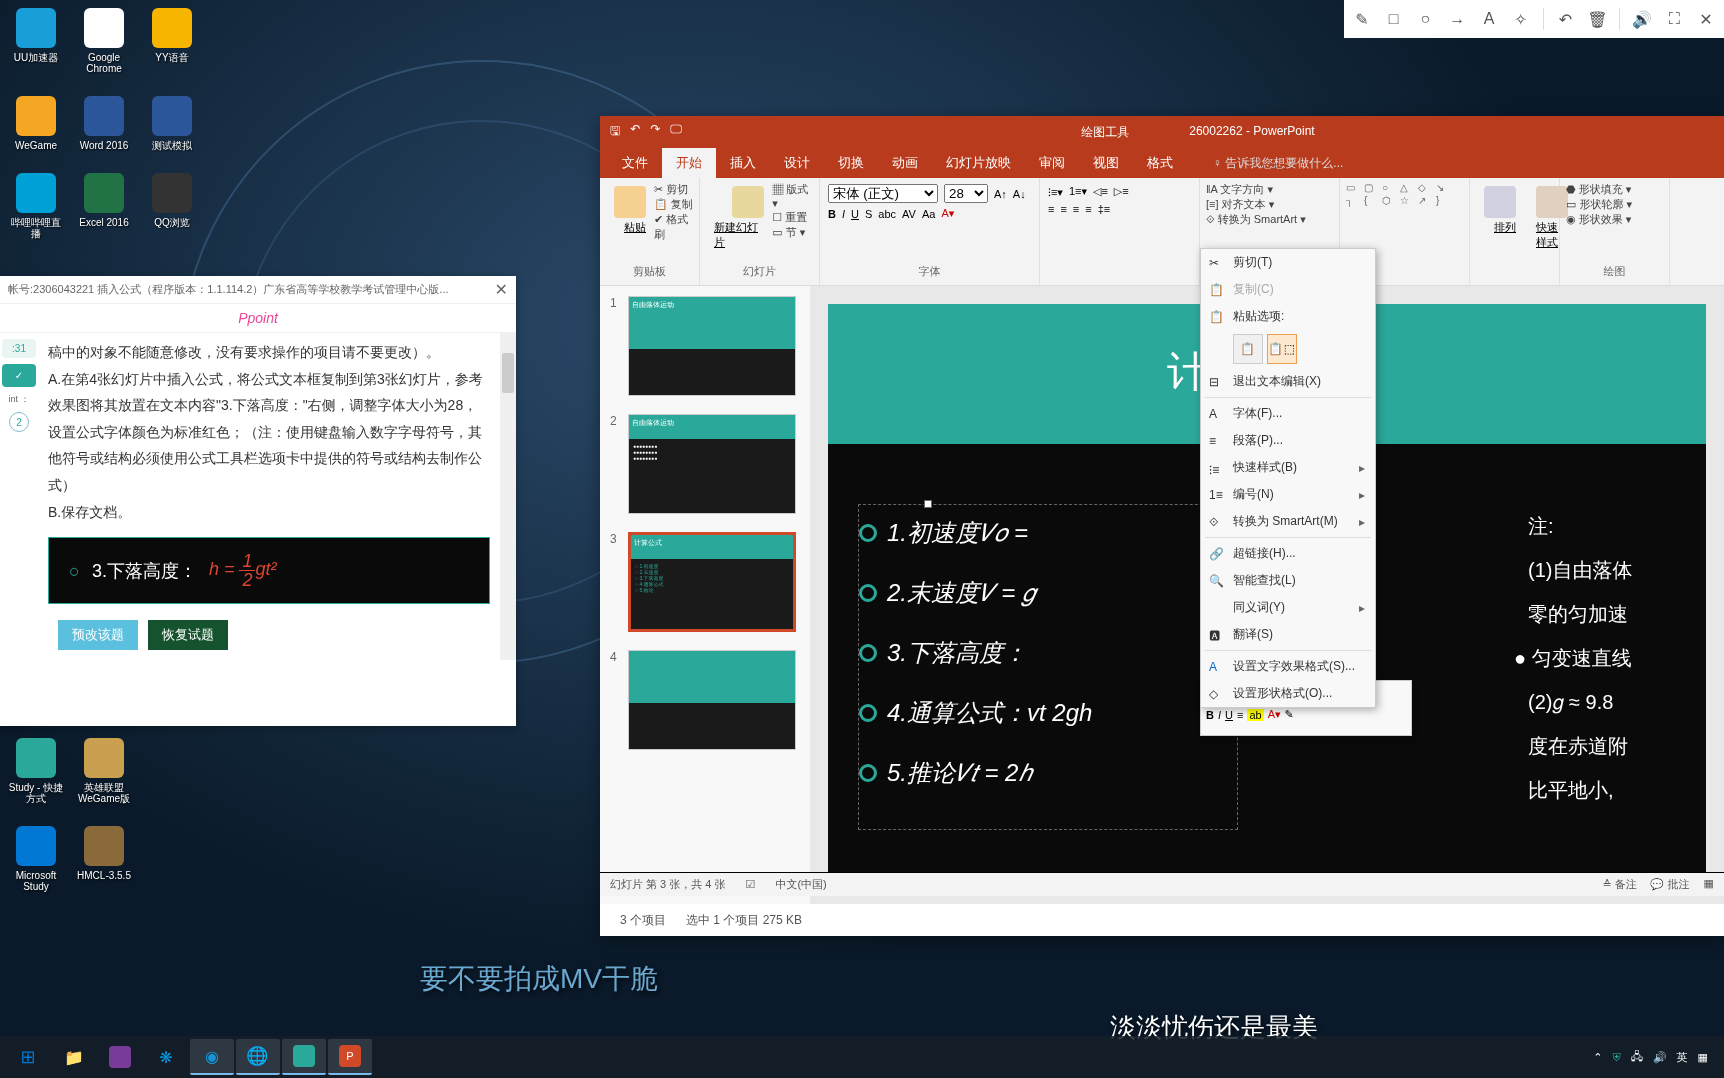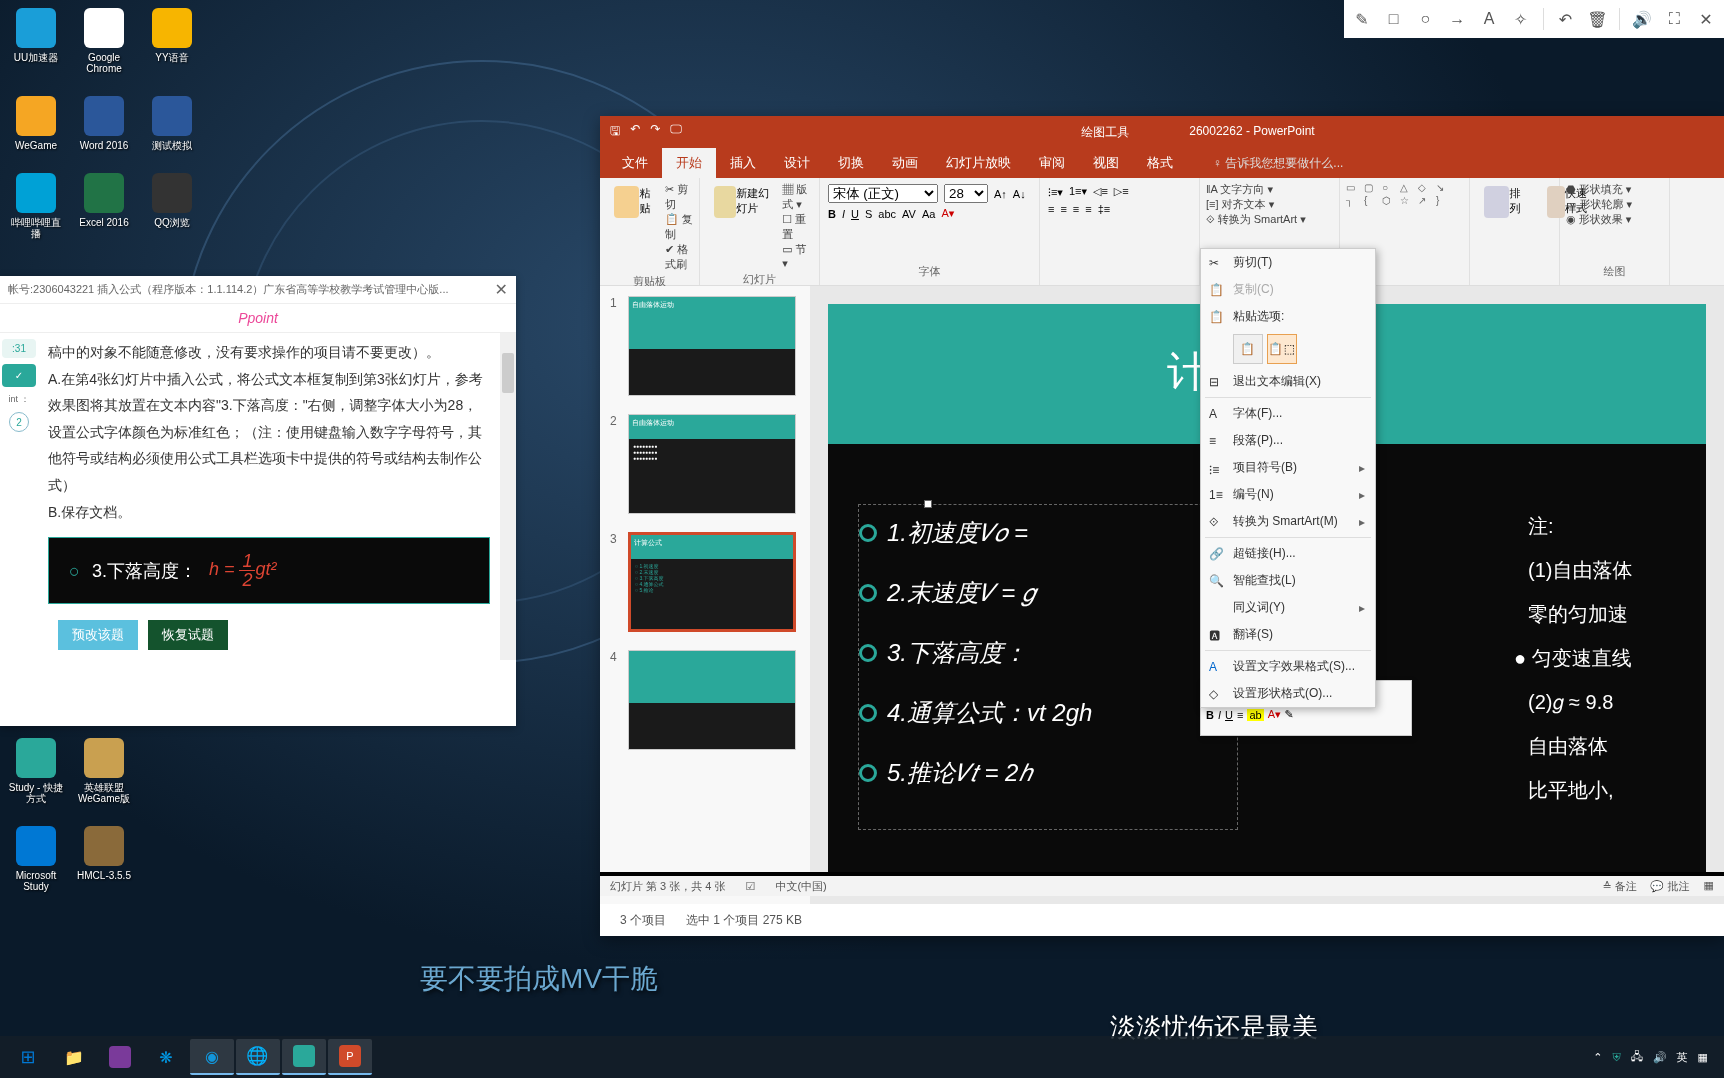--- a/index.html
+++ b/index.html
@@ -49,21 +49,21 @@
 .pp-titlebar { height: 32px; background: #b83b1d; color: white; display: flex; align-items: center; padding: 0 10px; font-size: 12px; }
 .pp-titlebar .qa { display: flex; gap: 10px; }
 .pp-titlebar .title-center { margin: 0 auto; display: flex; gap: 60px; }
 .pp-tabs { height: 30px; background: #b83b1d; display: flex; align-items: flex-end; padding-left: 8px; font-size: 13px; }
 .pp-tab { padding: 6px 14px; color: white; cursor: pointer; }
 .pp-tab.active { background: #f3f3f3; color: #b83b1d; }
 .pp-tell { color: #ddd; margin-left: 20px; padding: 6px; font-size: 12px; }
 .pp-ribbon { height: 108px; background: #f3f3f3; border-bottom: 1px solid #ddd; display: flex; font-size: 11px; }
 .ribbon-group { border-right: 1px solid #e0e0e0; padding: 4px 6px; display: flex; flex-direction: column; }
 .ribbon-group .group-label { text-align: center; color: #666; margin-top: auto; padding: 2px; }
-.ribbon-btn-lg { display: flex; flex-direction: row; align-items: flex-start; padding: 4px 8px; cursor: pointer; }
+.ribbon-btn-lg { display: flex; flex-direction: column; align-items: flex-end; padding: 4px 8px; cursor: pointer; text-decoration: underline; }
 .ribbon-btn-lg .ico { width: 32px; height: 32px; background: #ddd; border-radius: 4px; margin-bottom: 2px; }
 .ribbon-row { display: flex; align-items: center; gap: 6px; padding: 2px; }
 .ribbon-item { cursor: pointer; color: #444; }
 
 .pp-content { display: flex; height: 620px; }
 .thumb-panel { width: 210px; background: #f8f8f8; padding: 10px; overflow-y: auto; }
 .thumb { margin-bottom: 18px; }
 .thumb-num { font-size: 12px; color: #666; float: left; margin-right: 6px; }
 .thumb-slide { width: 168px; height: 100px; background: #1a1a1a; border: 1px solid #ccc; margin-left: 18px; position: relative; overflow: hidden; }
 .thumb-slide.active { border: 3px solid #d04a2a; }
@@ -95,21 +95,21 @@
 .paste-options { padding: 4px 8px 4px 32px; display: flex; gap: 4px; }
 .paste-opt { width: 30px; height: 30px; border: 1px solid #ccc; background: #f0f0f0; cursor: pointer; display: flex; align-items: center; justify-content: center; }
 .paste-opt.hover { background: #fde8d0; border-color: #e8a050; }
 
 
 .mini-toolbar { position: absolute; left: 1200px; top: 680px; width: 212px; height: 56px; background: #f8f8f8; border: 1px solid #ccc; box-shadow: 2px 2px 6px rgba(0,0,0,0.2); z-index: 90; padding: 3px; }
 .mini-row { display: flex; align-items: center; gap: 4px; padding: 2px; font-size: 11px; }
 .mini-row select,.mini-row input { font-size: 11px; border: 1px solid #ccc; padding: 1px; }
 
 
-.pp-status { position: absolute; bottom: 40px; left: 0; right: 0; height: 24px; background: #f3f3f3; border-top: 4px solid #000000; display: flex; align-items: center; padding: 0 10px; font-size: 11px; color: #555; gap: 20px; }
+.pp-status { position: absolute; bottom: 40px; left: 0; right: 0; height: 24px; background: #f3f3f3; border-top: 1px solid #000000; display: flex; align-items: center; padding: 0 10px; font-size: 11px; color: #555; gap: 20px; }
 .pp-status .right { margin-left: auto; display: flex; gap: 14px; }
 
 .file-status { position: absolute; bottom: 0; left: 0; right: 0; height: 32px; background: white; display: flex; align-items: center; padding: 0 20px; font-size: 12px; color: #555; gap: 20px; }
 
 
 .subtitle1 { position: absolute; left: 420px; top: 960px; color: #6ba8d0; font-size: 28px; text-shadow: 2px 2px 4px rgba(0,0,0,0.8); font-weight: 500; }
 .subtitle2 { position: absolute; left: 1110px; top: 1010px; color: #ffffff; font-size: 26px; text-shadow: 2px 2px 4px rgba(0,0,0,0.8); font-weight: 500; }
 
 
 .taskbar { position: absolute; bottom: 0; left: 0; right: 0; height: 42px; background: rgba(20,30,40,0.85); display: flex; align-items: center; padding: 0 6px; gap: 2px; }
@@ -441,21 +441,21 @@
                 <span class="bullet"></span>
                 <span class="txt">5.推论𝑉𝑡 = 2ℎ</span>
               </div>
           </div>
           <div class="slide-col slide-right" style="margin-left:260px">
             <div>注:</div>
             <div>(1)自由落体</div>
             <div>零的匀加速</div>
             <div style="margin-left:-14px">● <span>匀变速直线</span></div>
             <div>(2)𝑔 ≈ 9.8</div>
-            <div>自由落体</div>
+            <div>度在赤道附</div>
             <div>比平地小,</div>
           </div>
         </div>
 
         <div class="handle" style="left:96px;top:196px"></div>
         <div class="handle" style="left:96px;top:576px"></div>
       </div>
     </div>
   </div>
 
@@ -501,21 +501,21 @@
   <div class="ctx-item">
       <span class="ico">A</span>
       <span>字体(F)...</span>
     </div>
   <div class="ctx-item">
       <span class="ico">≡</span>
       <span>段落(P)...</span>
     </div>
   <div class="ctx-item">
       <span class="ico">⁝≡</span>
-      <span>项目符号(B)</span>
+      <span>快速样式(B)</span>
       <span class="arrow">▸</span>
     </div>
   <div class="ctx-item">
       <span class="ico">1≡</span>
       <span>编号(N)</span>
       <span class="arrow">▸</span>
     </div>
   <div class="ctx-item">
       <span class="ico">⟐</span>
       <span>转换为 SmartArt(M)</span>

